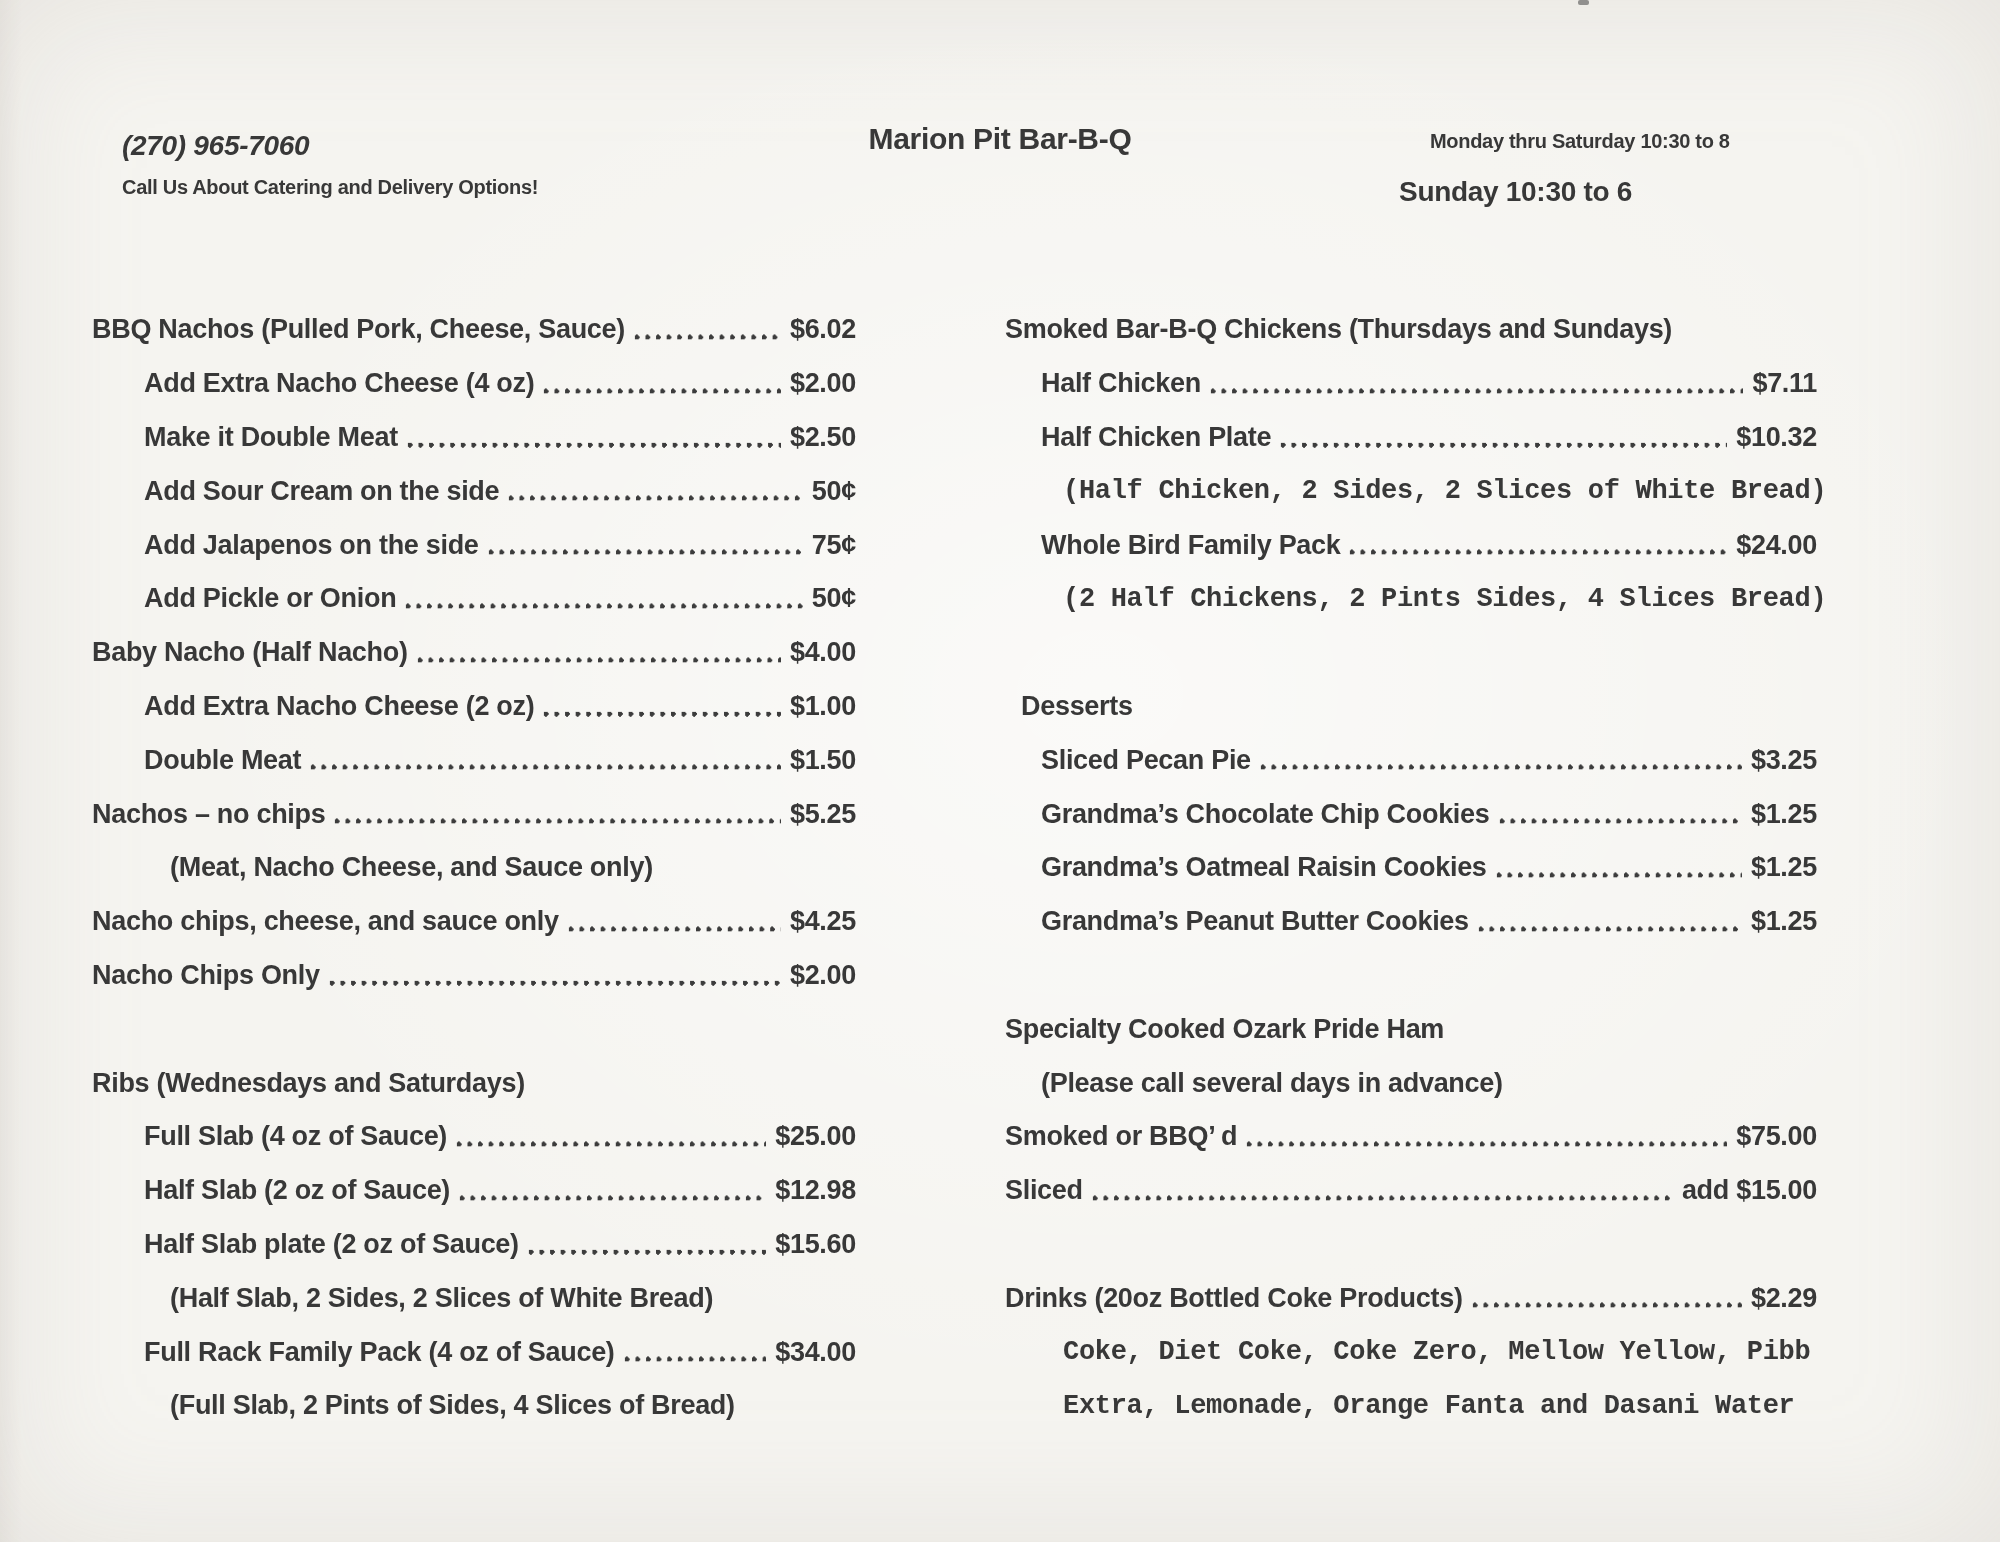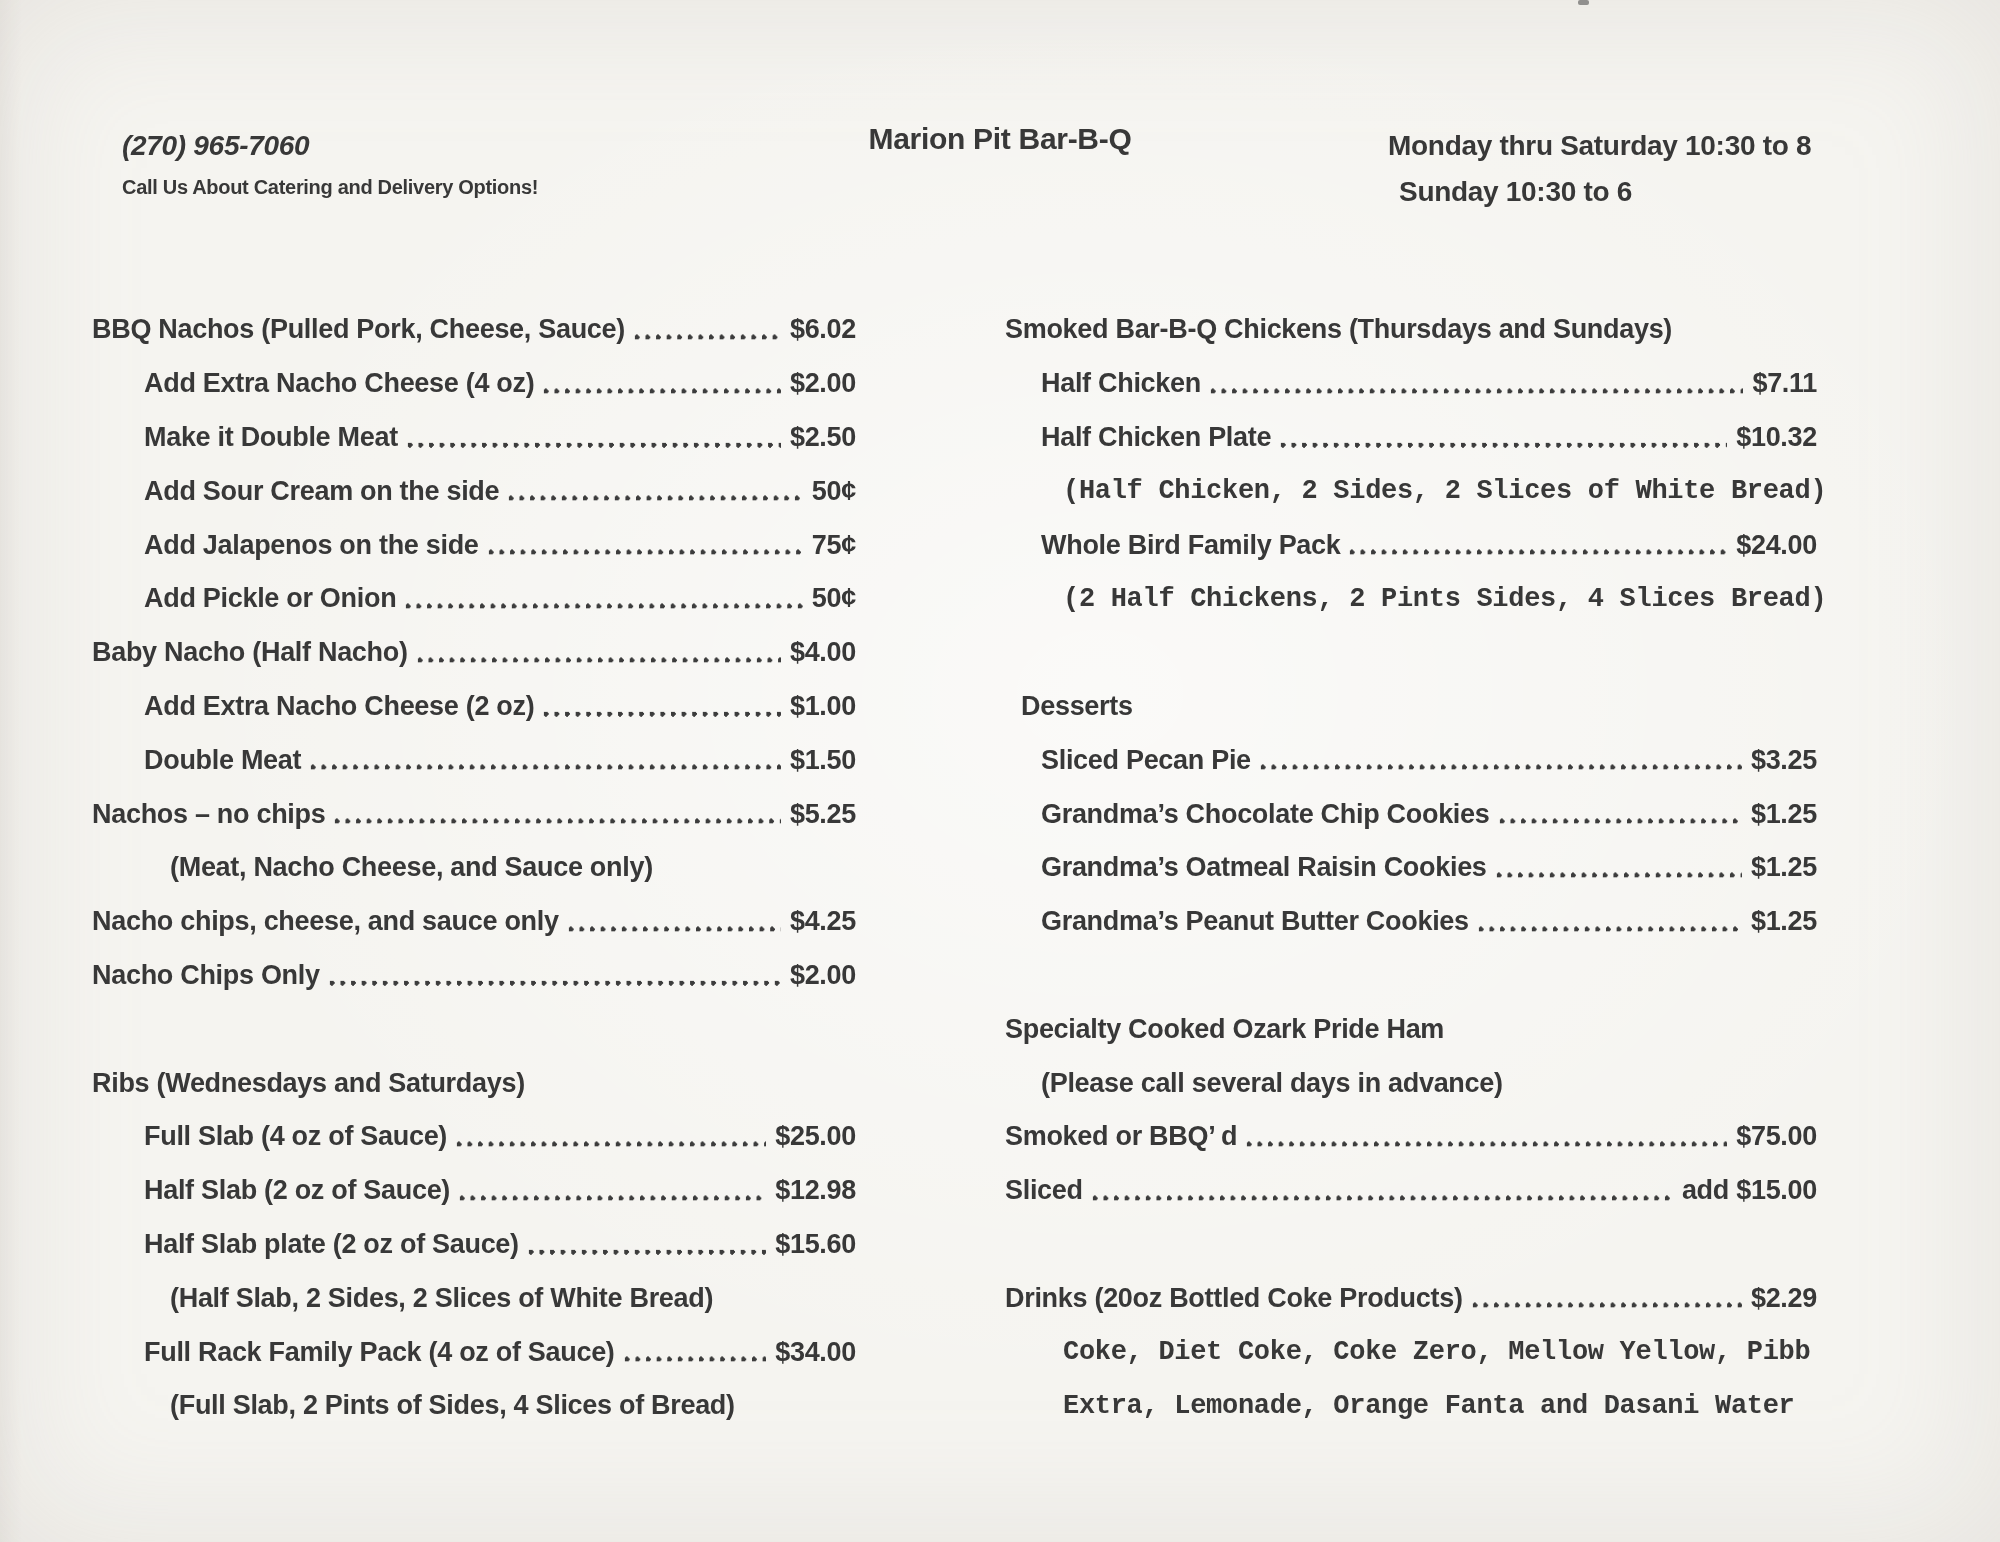--- a/index.html
+++ b/index.html
@@ -29,21 +29,21 @@
     top: 86px;
     left: 0;
     right: 0;
     text-align: center;
     font-size: 30px;
     white-space: nowrap;
     margin-top: 36px;
   }
   .phone    { position: absolute; top: 130px; left: 122px; font-size: 28px; white-space: nowrap; font-style: italic; }
   .catering { position: absolute; top: 176px; left: 122px; font-size: 20px; white-space: nowrap; }
-  .hours1   { position: absolute; top: 130px; left: 1388px; font-size: 28px; white-space: nowrap; }
+  .hours1   { position: absolute; top: 130px; left: 1430px; font-size: 20px; white-space: nowrap; }
   .hours2   { position: absolute; top: 176px; left: 1399px; font-size: 28px; white-space: nowrap; }
 
   .col {
     position: absolute;
     top: 303px;
     font-size: 27px;
   }
   .col-left  { left: 92px;  width: 764px; }
   .col-right { left: 1005px; width: 812px; }
 

